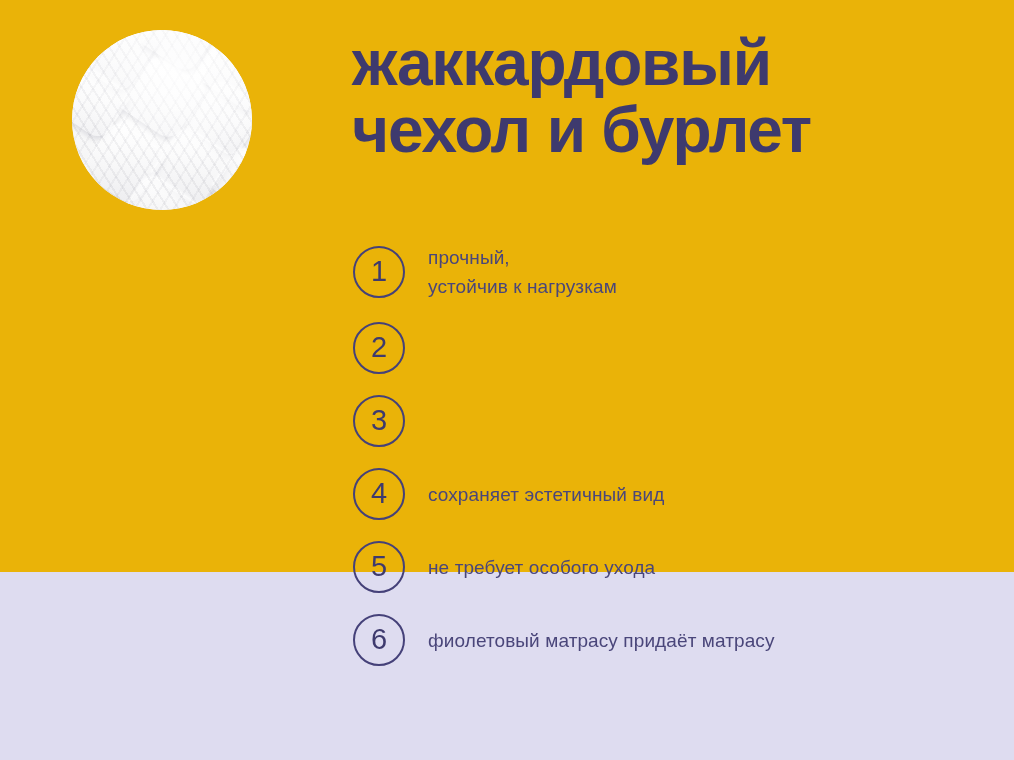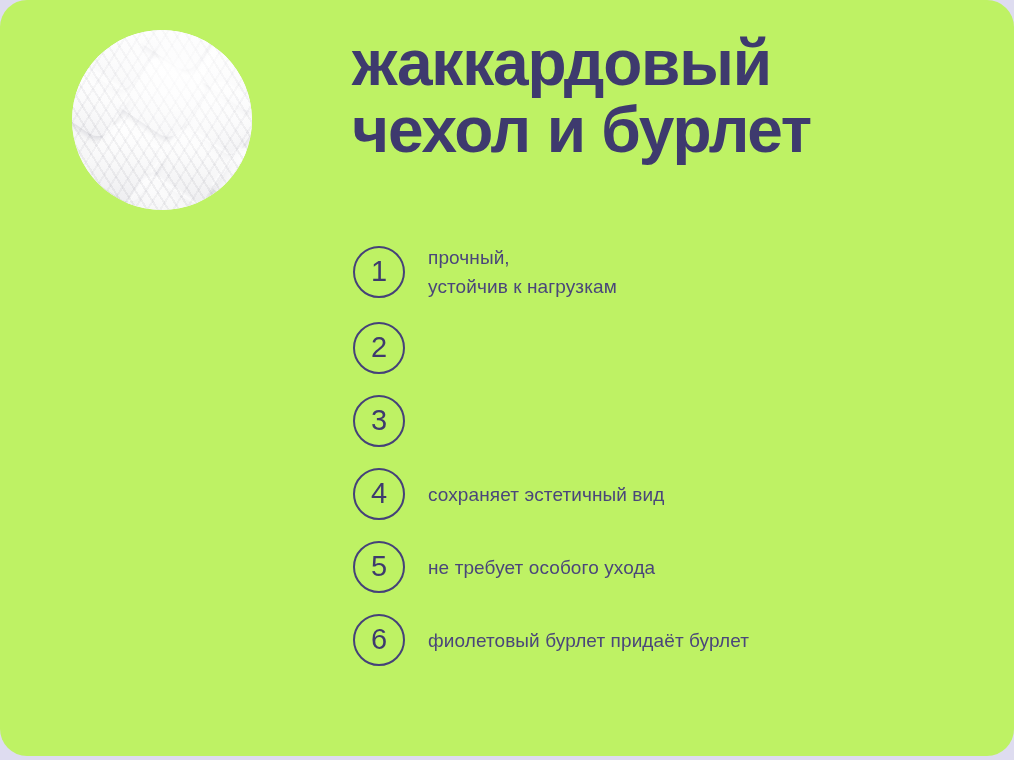--- a/index.html
+++ b/index.html
@@ -12,23 +12,22 @@
     height: 760px;
     overflow: hidden;
     background: #dedcf0;
     font-family: "Liberation Sans", sans-serif;
     -webkit-font-smoothing: antialiased;
   }
 
   .slide {
     position: relative;
     width: 1014px;
-    height: 756px;
-    background: #bef264;
-    border-radius: 27px;
+    height: 572px;
+    background: #eab308;
   }
 
   
   .photo-wrap {
     position: absolute;
     left: 72px;
     top: 30px;
     width: 180px;
     height: 180px;
     border-radius: 50%;
@@ -213,17 +212,17 @@
     <li class="feature">
       <div class="num-badge">4</div>
       <div class="feature-text">сохраняет эстетичный вид</div>
     </li>
     <li class="feature">
       <div class="num-badge">5</div>
       <div class="feature-text">не требует особого ухода</div>
     </li>
     <li class="feature">
       <div class="num-badge">6</div>
-      <div class="feature-text">фиолетовый бурлет придаёт бурлет</div>
+      <div class="feature-text">фиолетовый матрасу придаёт матрасу</div>
     </li>
   </ul>
 
 </div>
 
 </body></html>

